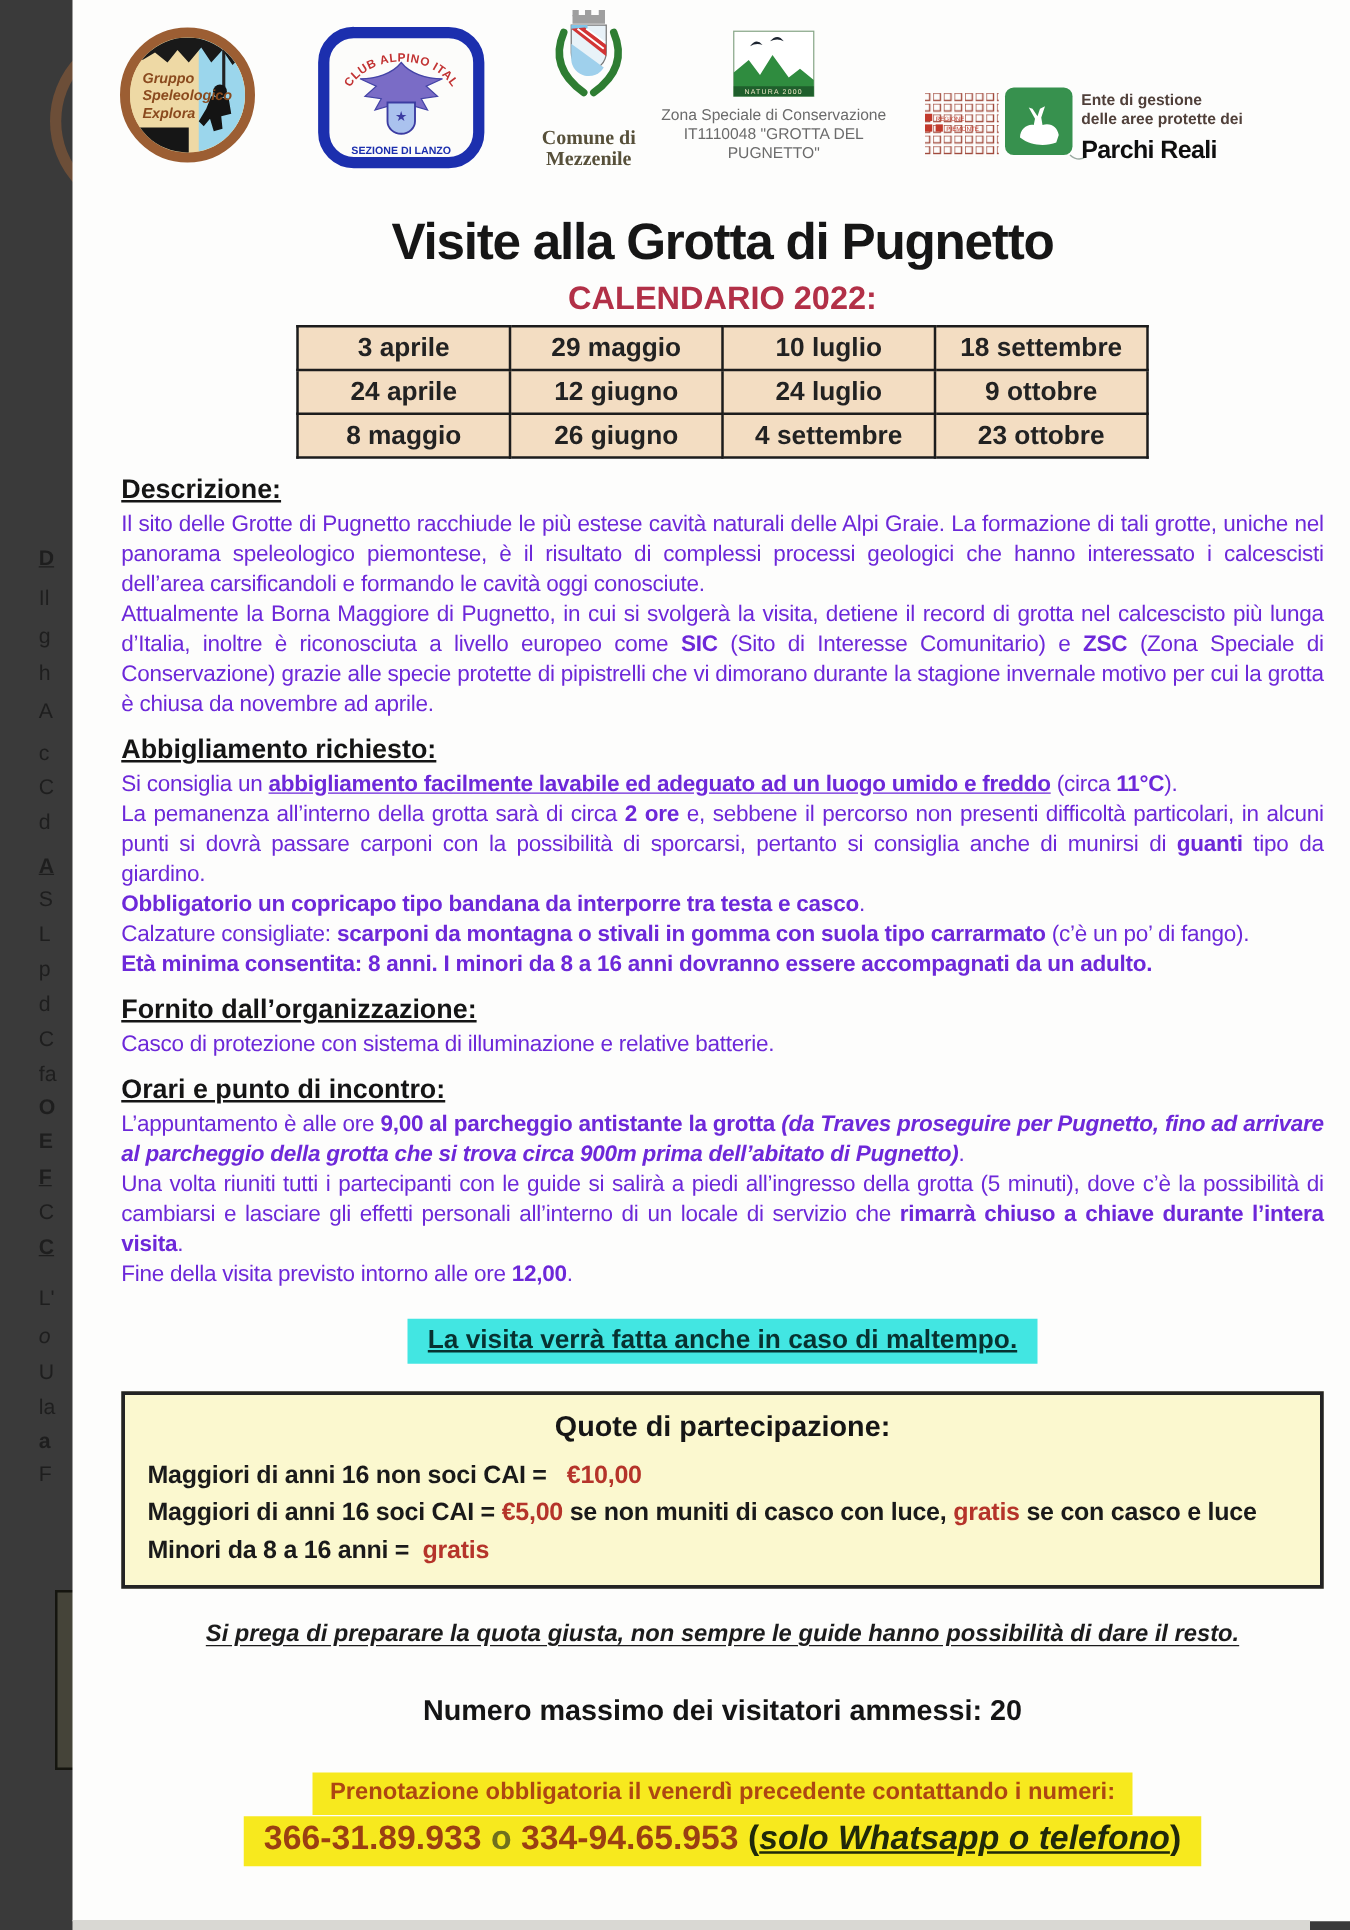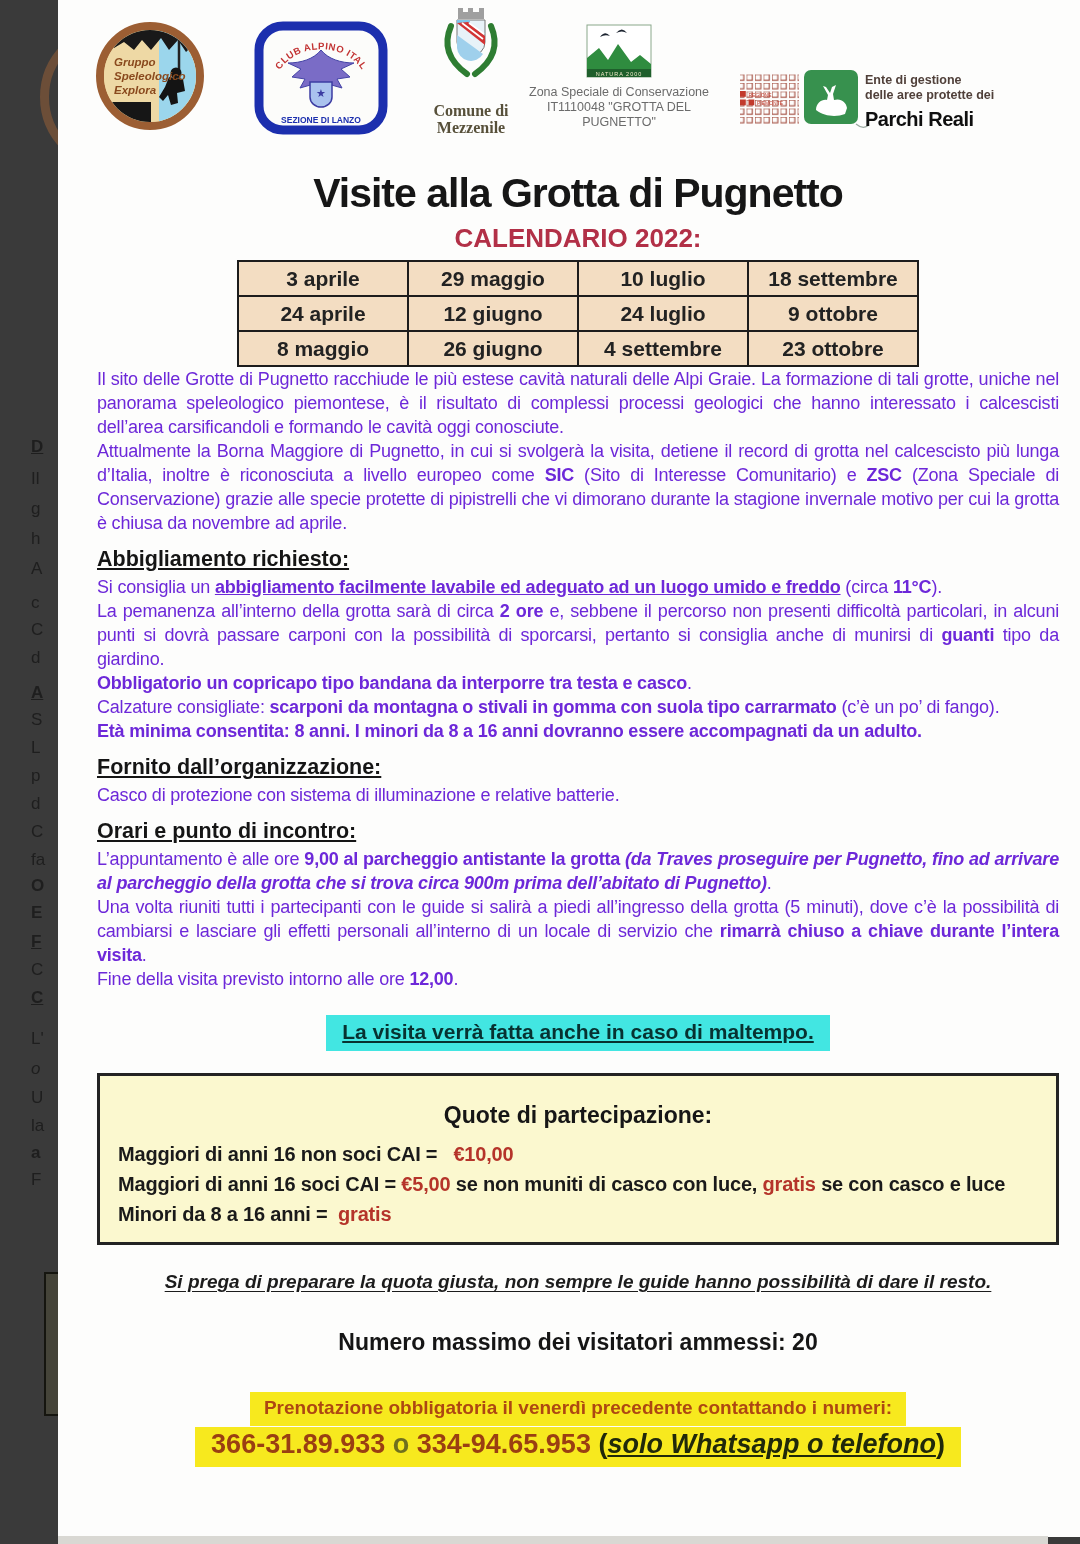--- a/index.html
+++ b/index.html
@@ -42,21 +42,21 @@
   section h2{font-size:21.5px;margin:12px 0 3px;color:#151515;font-weight:bold;
     text-decoration:underline;text-decoration-thickness:2px;text-underline-offset:2px}
   .rt{margin:0;font-size:18px;line-height:24px;text-align:justify;color:#6d28d9;letter-spacing:-.2px}
 
   .banner-cyan{text-align:center;margin:24px 0 0}
   .banner-cyan span{display:inline-block;background:var(--cyan_highlight,#42e6e2);color:#073231;
     font-weight:bold;font-size:21px;padding:5px 16px 7px;
     text-decoration:underline;text-decoration-thickness:2px;text-underline-offset:2px}
 
   .quote-box{margin:22px 0 0;border:3px solid #232323;background:var(--quote_box_bg,#fbf8cf);padding:8px 18px 13px}
-  .quote-title{text-align:center;font-size:23px;font-weight:bold;margin:18px 0 10px;color:#161616}
+  .quote-title{text-align:center;font-size:23px;font-weight:bold;margin:4px 0 10px;color:#161616}
   .quote-line{font-size:20px;font-weight:bold;line-height:30px;color:#1a1a1a;letter-spacing:-.2px;white-space:pre-wrap}
 
   .si-prega{margin-top:26px;text-align:center;font-size:19px;font-weight:bold;font-style:italic;
     color:#1c1c1c;text-decoration:underline;text-underline-offset:3px}
   .max-visitors{margin-top:36px;text-align:center;font-size:23px;font-weight:bold;color:#151515}
   .booking{margin-top:36px;text-align:center}
   .booking .l1{display:inline-block;background:var(--yellow_highlight,#f7e91e);
     color:var(--booking_orange,#ad4712);font-size:19px;font-weight:bold;padding:5px 14px 7px}
   .booking .l2{display:inline-block;background:var(--yellow_highlight,#f7e91e);
     font-size:27px;font-weight:bold;padding:2px 16px 7px;margin-top:1px}
@@ -232,20 +232,21 @@
         <tr>
           <td>8 maggio</td>
           <td>26 giugno</td>
           <td>4 settembre</td>
           <td>23 ottobre</td>
         </tr>
       </tbody>
     </table>
 
     <section>
+      <h2>Descrizione:</h2>
       <div>
           <p class="rt"><span>Il sito delle Grotte di Pugnetto racchiude le più estese cavità naturali delle Alpi Graie. La formazione di tali grotte, uniche nel panorama speleologico piemontese, è il risultato di complessi processi geologici che hanno interessato i calcescisti dell’area carsificandoli e formando le cavità oggi conosciute.</span></p>
           <p class="rt"><span>Attualmente la Borna Maggiore di Pugnetto, in cui si svolgerà la visita, detiene il record di grotta nel calcescisto più lunga d’Italia, inoltre è riconosciuta a livello europeo come </span><span style="font-weight: bold;">SIC</span><span> (Sito di Interesse Comunitario) e </span><span style="font-weight: bold;">ZSC</span><span> (Zona Speciale di Conservazione) grazie alle specie protette di pipistrelli che vi dimorano durante la stagione invernale motivo per cui la grotta è chiusa da novembre ad aprile.</span></p>
         </div>
     </section>
 
     <section>
       <h2>Abbigliamento richiesto:</h2>
       <div>
           <p class="rt"><span>Si consiglia un </span><span style="font-weight: bold; text-decoration: underline;">abbigliamento facilmente lavabile ed adeguato ad un luogo umido e freddo</span><span> (circa </span><span style="font-weight: bold;">11°C</span><span>).</span></p>

